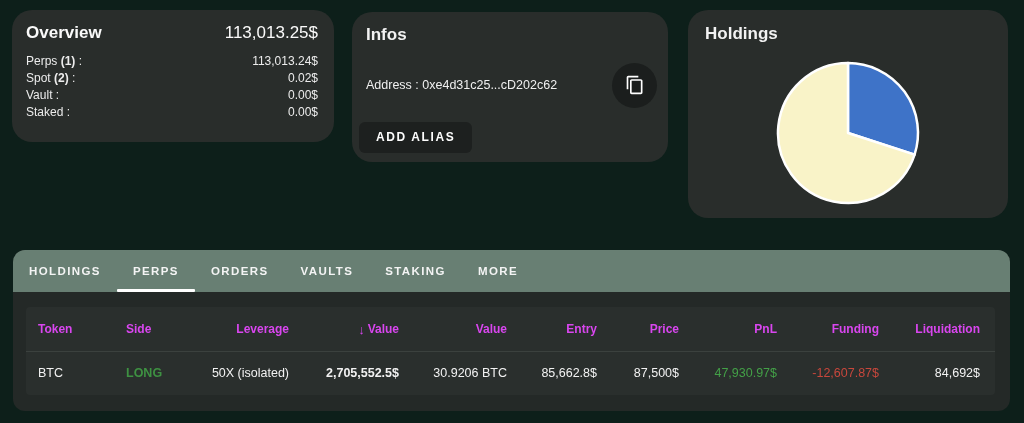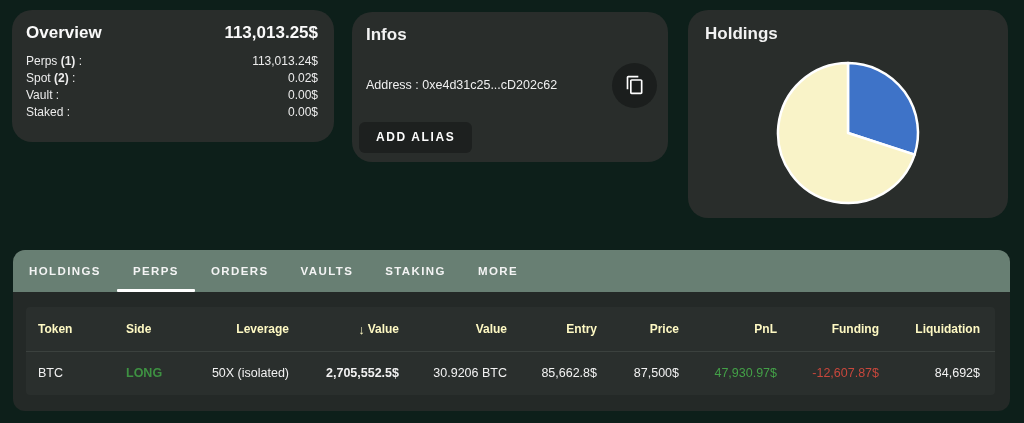--- a/index.html
+++ b/index.html
@@ -15,21 +15,21 @@
     background:#292d2b;
     border-radius:20px;
   }
   
   .overview-card { left:12px; top:10px; width:322px; height:132px; }
   .card-head {
     display:flex; justify-content:space-between; align-items:baseline;
     padding:13px 16px 9px 14px;
   }
   .card-title { font-size:17px; font-weight:700; color:#fafafa; }
-  .card-total { font-size:17px; font-weight:700; color:#fafafa; }
+  .card-total { font-size:17px; font-weight:400; color:#fafafa; }
   .ov-rows { padding:1px 16px 0 14px; font-size:12px; color:#ececec; }
   .ov-row { display:flex; justify-content:space-between; line-height:17px; }
   .ov-row b { font-weight:700; }
   
   .infos-card { left:352px; top:12px; width:316px; height:150px; }
   .infos-title { padding:13px 14px 0 14px; font-size:17px; font-weight:700; }
   .addr-row {
     position:absolute; top:50px; left:14px; right:11px; height:46px;
     display:flex; align-items:center; justify-content:space-between;
   }
@@ -70,21 +70,21 @@
   }
   .table-wrap {
     position:absolute; left:13px; top:57px; width:969px; height:88px;
     background:#2a2f2d; border-radius:4px;
   }
   .tgrid {
     display:grid;
     grid-template-columns:88px 72px 105px 110px 108px 90px 82px 98px 102px 1fr;
     align-items:center;
   }
-  .thead { height:45px; border-bottom:1px solid #3b413e; font-size:12px; font-weight:700; color:#fef9c3; }
+  .thead { height:45px; border-bottom:1px solid #3b413e; font-size:12px; font-weight:700; color:#d946ef; }
   .trow  { height:42px; font-size:12.5px; color:#f2f2f2; cursor:pointer; }
   .cell  { text-align:right; padding-right:2px; }
   .cell.al { text-align:left; padding-left:12px; }
   .cell.last { padding-right:15px; }
   .val-hdr { display:flex; justify-content:flex-end; align-items:center; gap:3px; }
   .sort-ic { font-size:13px; font-weight:700; }
   .bold { font-weight:700; }
   .pos { color:#43a047; }
   .neg { color:#c7473c; }
   .side-long { color:#3e9142; font-weight:700; }

